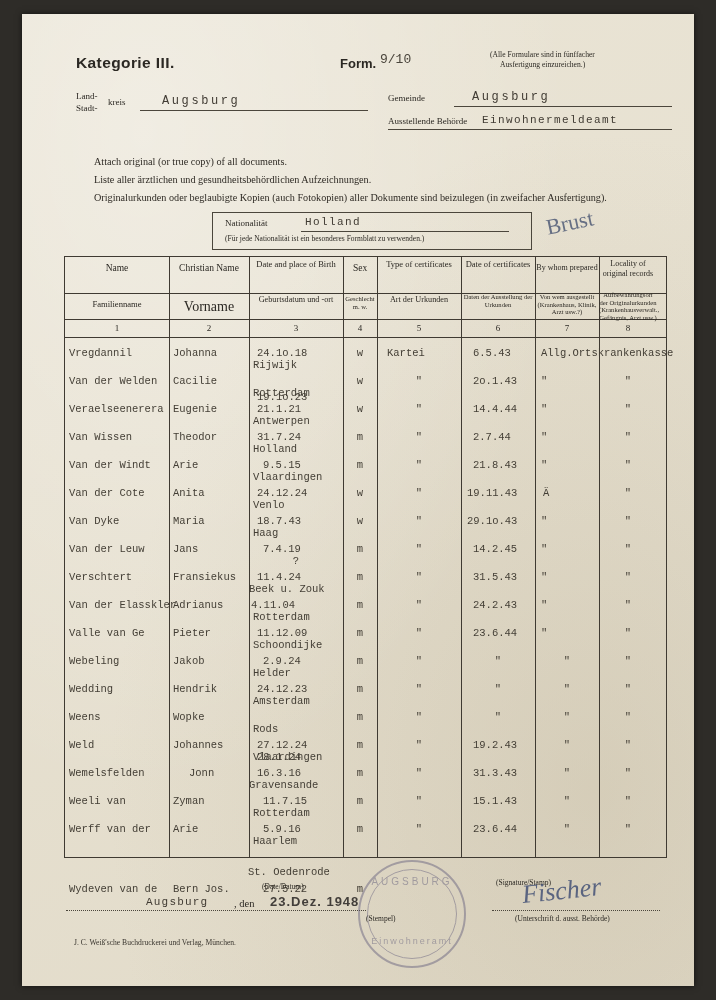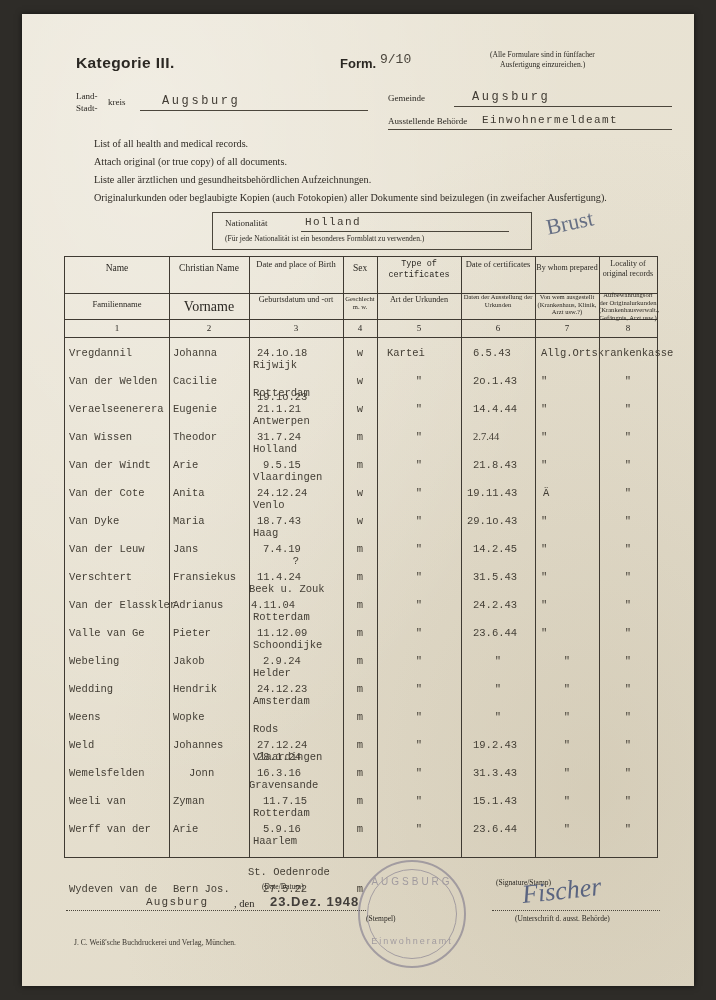--- a/index.html
+++ b/index.html
@@ -100,34 +100,33 @@
   <div class="lay typed-lg" style="left:140px;top:80px;">Augsburg</div>
 
   <div class="lay label print" style="left:366px;top:79px;">Gemeinde</div>
   <div class="lay ul" style="left:432px;top:92px;width:218px;"></div>
   <div class="lay typed-lg" style="left:450px;top:76px;">Augsburg</div>
 
   <div class="lay label print" style="left:366px;top:102px;">Ausstellende Behörde</div>
   <div class="lay ul" style="left:366px;top:115px;width:284px;"></div>
   <div class="lay typed-md" style="left:460px;top:100px;">Einwohnermeldeamt</div>
 
-  <div class="lay para" style="left:72px;top:122px;width:580px;">List of all health and medical records.</div>
   <div class="lay para" style="left:72px;top:140px;width:580px;">Attach original (or true copy) of all documents.</div>
   <div class="lay para" style="left:72px;top:158px;width:580px;">Liste aller ärztlichen und gesundheitsbehördlichen Aufzeichnungen.</div>
   <div class="lay para" style="left:72px;top:176px;width:592px;">Originalurkunden oder beglaubigte Kopien (auch Fotokopien) aller Dokumente sind beizulegen (in zweifacher Ausfertigung).</div>
 
   <div class="lay" id="nat-box" style="left:190px;top:198px;width:318px;height:36px;">
     <div class="lay small print" style="left:12px;top:5px;">Nationalität</div>
     <div class="lay typed-md" style="left:92px;top:3px;">Holland</div>
     <div class="lay ul" style="left:88px;top:18px;width:208px;"></div>
     <div class="lay tiny print" style="left:12px;top:21px;">(Für jede Nationalität ist ein besonderes Formblatt zu verwenden.)</div>
   </div>
   <div class="lay scribble" style="left:524px;top:196px;">Brust</div>
 
-  <div class="lay" id="tbl" style="left:42px;top:242px;width:592px;height:600px;">
+  <div class="lay" id="tbl" style="left:42px;top:242px;width:592px;height:600px;padding-left:9px;">
 
     <div class="vline" style="left:104px;"></div>
     <div class="vline" style="left:184px;"></div>
     <div class="vline" style="left:278px;"></div>
     <div class="vline" style="left:312px;"></div>
     <div class="vline" style="left:396px;"></div>
     <div class="vline" style="left:470px;"></div>
     <div class="vline" style="left:534px;"></div>
 
     <div class="hline" style="top:36px;"></div>
@@ -140,21 +139,21 @@
     <div class="lay" style="left:104px;top:6px;width:80px;">
       <div class="colhead ch1 print">Christian Name</div>
     </div>
     <div class="lay" style="left:184px;top:2px;width:94px;">
       <div class="colhead ch1 print" style="font-size:8.5px;line-height:11px;">Date and place of Birth</div>
     </div>
     <div class="lay" style="left:278px;top:6px;width:34px;">
       <div class="colhead ch1 print">Sex</div>
     </div>
     <div class="lay" style="left:312px;top:2px;width:84px;">
-      <div class="colhead ch1 print" style="font-size:8.5px;line-height:11px;font-family:Liberation Mono, monospace;">Type of certificates</div>
+      <div class="colhead ch1 print" style="font-size:8.5px;line-height:11px;">Type of certificates</div>
     </div>
     <div class="lay" style="left:396px;top:2px;width:74px;">
       <div class="colhead ch1 print" style="font-size:8.5px;line-height:11px;">Date of certificates</div>
     </div>
     <div class="lay" style="left:470px;top:6px;width:64px;">
       <div class="colhead ch1 print" style="font-size:8px;line-height:10px;">By whom prepared</div>
     </div>
     <div class="lay" style="left:534px;top:2px;width:58px;">
       <div class="colhead ch1 print" style="font-size:8px;line-height:10px;">Locality of original records</div>
     </div>
@@ -245,21 +244,21 @@
       <div class="cell ctr" style="left:534px;top:0px;width:58px;">"</div>
     </div>
 
     <div class="row" style="top:174px;">
       <div class="cell" style="left:4px;top:0px;">Van Wissen</div>
       <div class="cell" style="left:108px;top:0px;">Theodor</div>
       <div class="cell" style="left:192px;top:0px;">31.7.24</div>
       <div class="cell sub" style="left:188px;top:12px;">Holland</div>
       <div class="cell ctr" style="left:278px;top:0px;width:34px;">m</div>
       <div class="cell ctr" style="left:312px;top:0px;width:84px;">"</div>
-      <div class="cell" style="left:408px;top:0px;font-family:Liberation Serif, serif;">2.7.44</div>
+      <div class="cell" style="left:408px;top:0px;">2.7.44</div>
       <div class="cell" style="left:476px;top:0px;">"</div>
       <div class="cell ctr" style="left:534px;top:0px;width:58px;">"</div>
     </div>
 
     <div class="row" style="top:202px;">
       <div class="cell" style="left:4px;top:0px;">Van der Windt</div>
       <div class="cell" style="left:108px;top:0px;">Arie</div>
       <div class="cell" style="left:198px;top:0px;">9.5.15</div>
       <div class="cell sub" style="left:188px;top:12px;">Vlaardingen</div>
       <div class="cell ctr" style="left:278px;top:0px;width:34px;">m</div>

